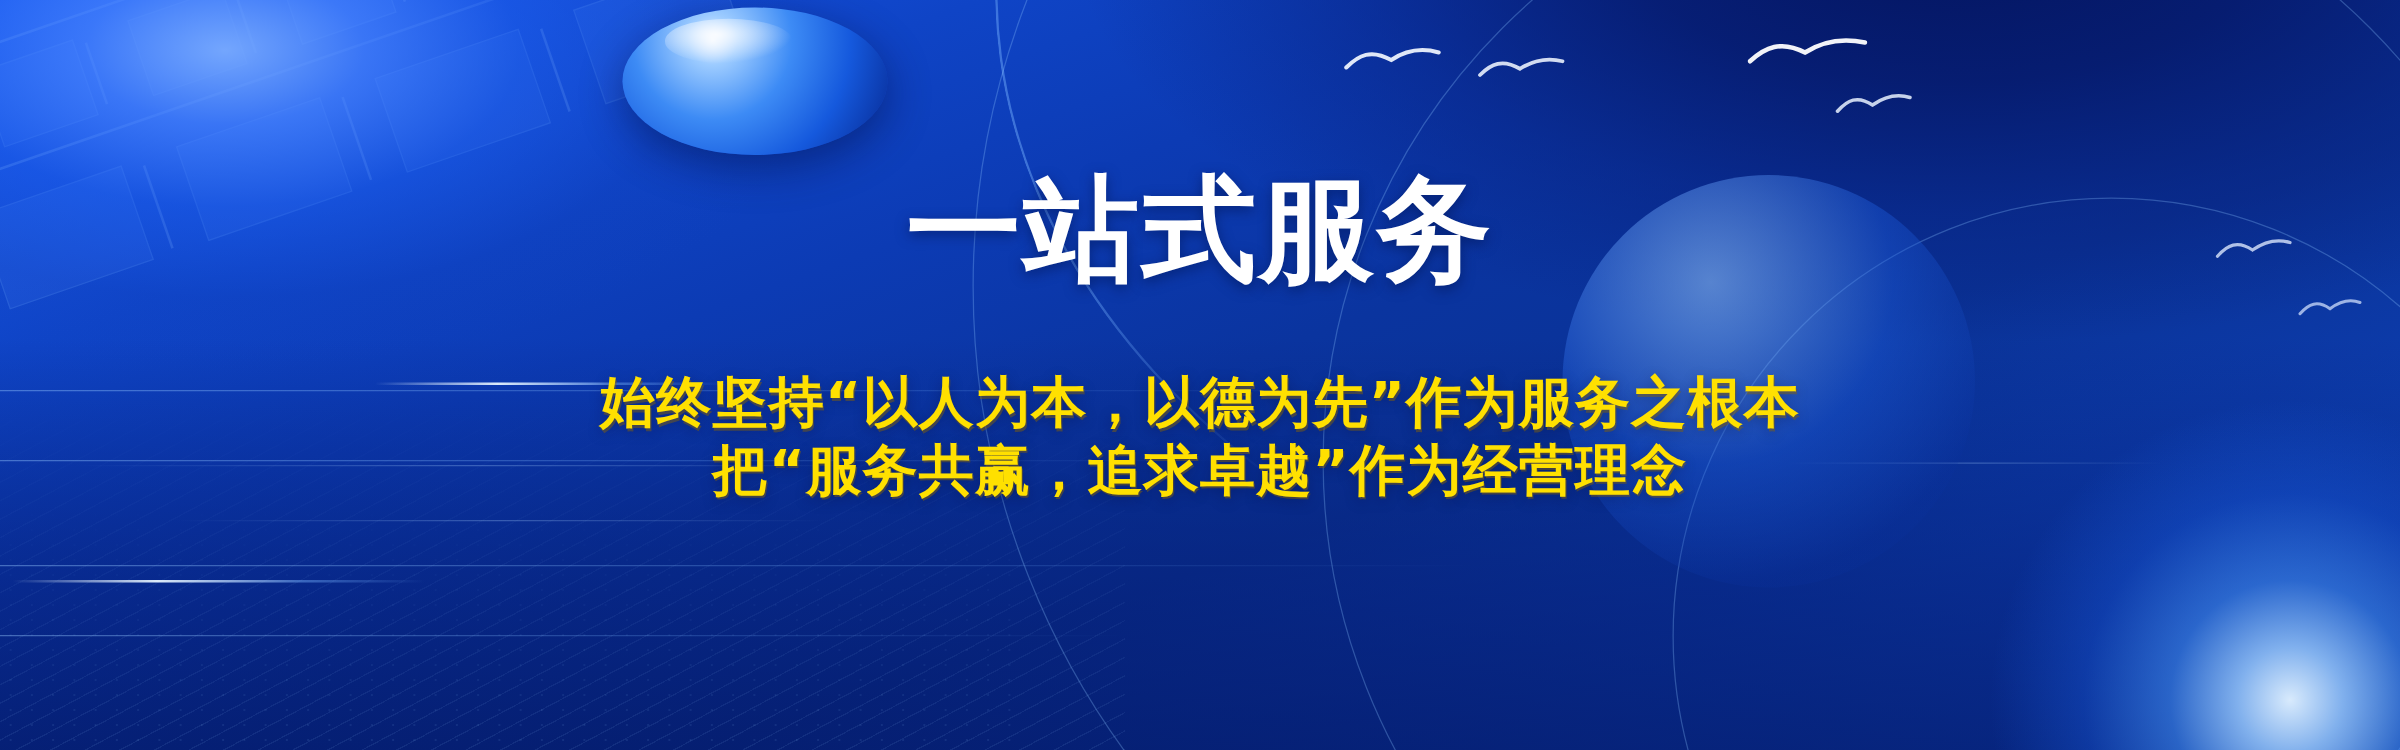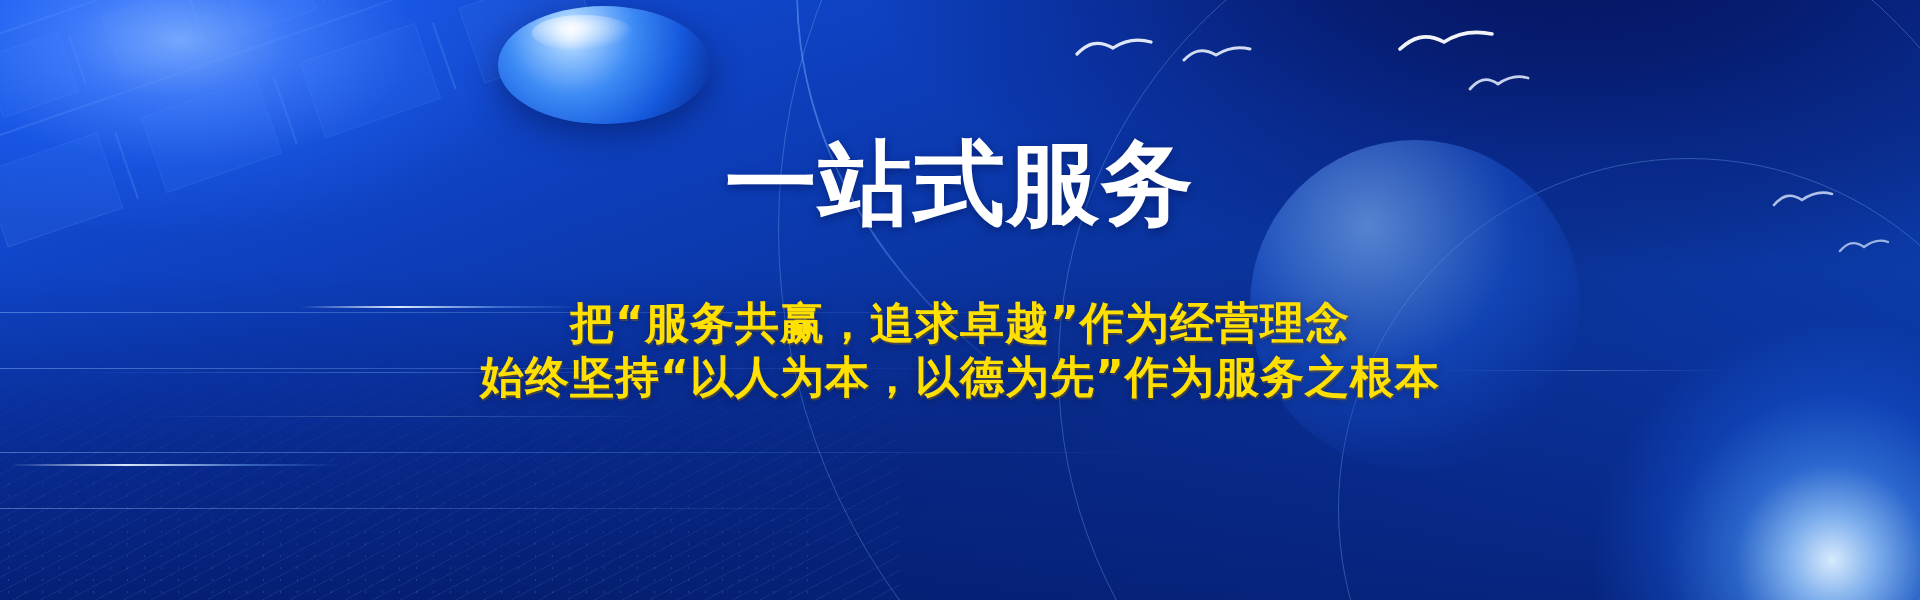--- a/index.html
+++ b/index.html
@@ -236,17 +236,17 @@
     <svg width="52" height="20" viewBox="0 0 52 20">
         <path d="M2 13 C9 5, 16 2, 26 9 C34 3, 42 1, 50 4" stroke="#d6e5ff" stroke-width="2.4" fill="none" stroke-linecap="round" opacity=".72"></path>
       </svg>
   </div>
 
   <div class="title-row">
     <span class="title-white">一站式服务</span>
   </div>
 
   <div class="body-block">
+    <div class="body-line l2">始终坚持“以人为本，以德为先”作为服务之根本</div>
     <div class="body-line l3">把“服务共赢，追求卓越”作为经营理念</div>
-    <div class="body-line l2">始终坚持“以人为本，以德为先”作为服务之根本</div>
   </div>
 
 </div>
 
 </body></html>

